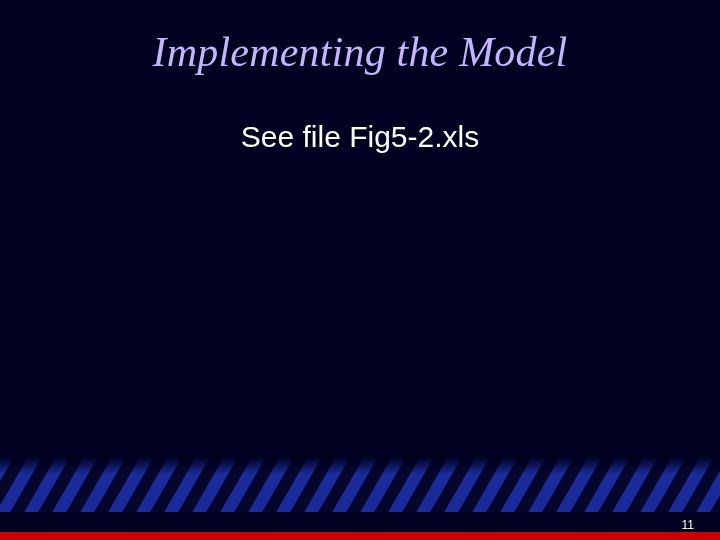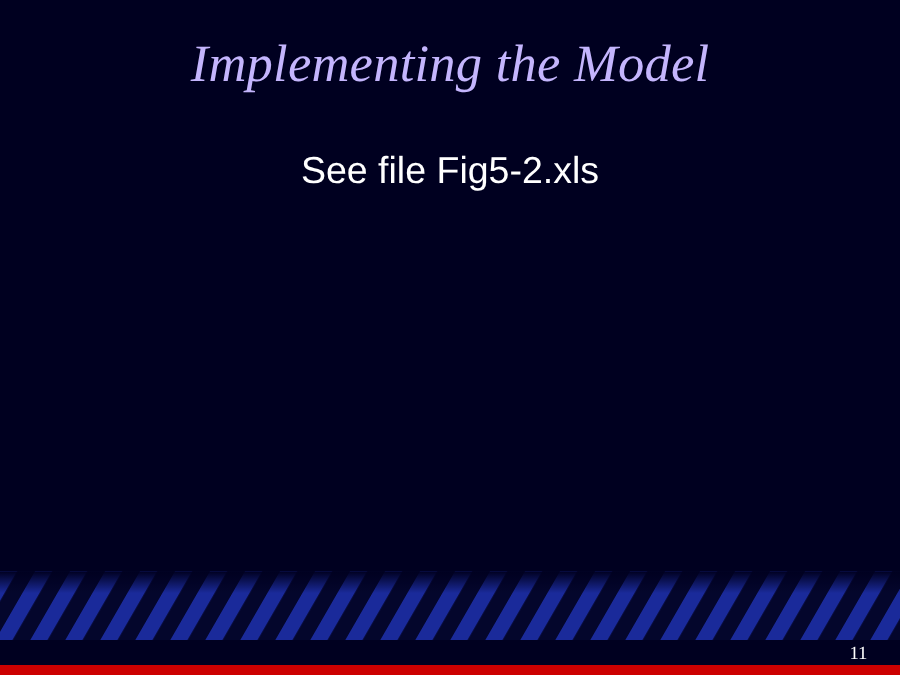--- a/index.html
+++ b/index.html
@@ -63,22 +63,22 @@
     white-space: nowrap;
   }
   .footer-text .book-title {
     font-style: italic;
   }
   .page-num {
     position: absolute;
     right: 26px;
     bottom: 8px;
     color: #ffffff;
-    font-family: Liberation Serif, serif;
-    font-size: 15px;
+    font-family: Liberation Sans, sans-serif;
+    font-size: 12px;
   }
   .bottom-red {
     position: absolute;
     left: 0;
     bottom: 0;
     width: 100%;
     height: 8px;
     background: #cc0000;
   }
 </style>

